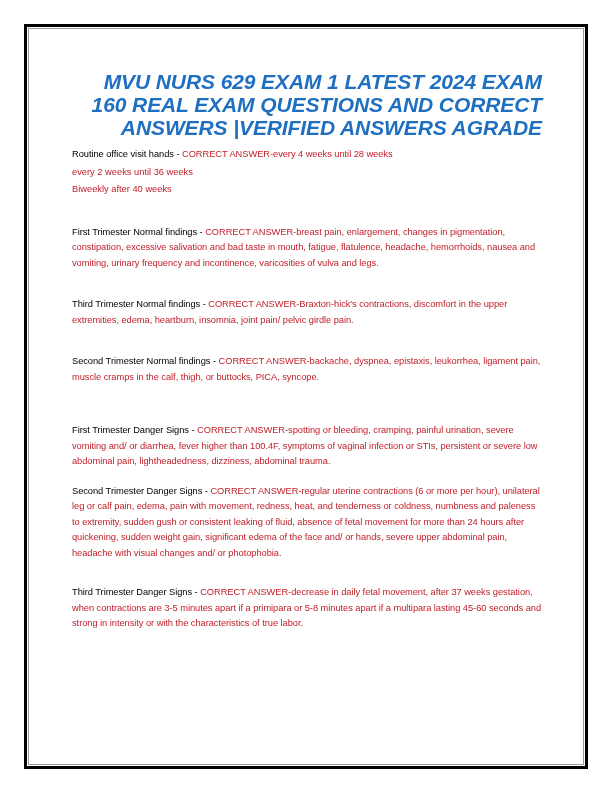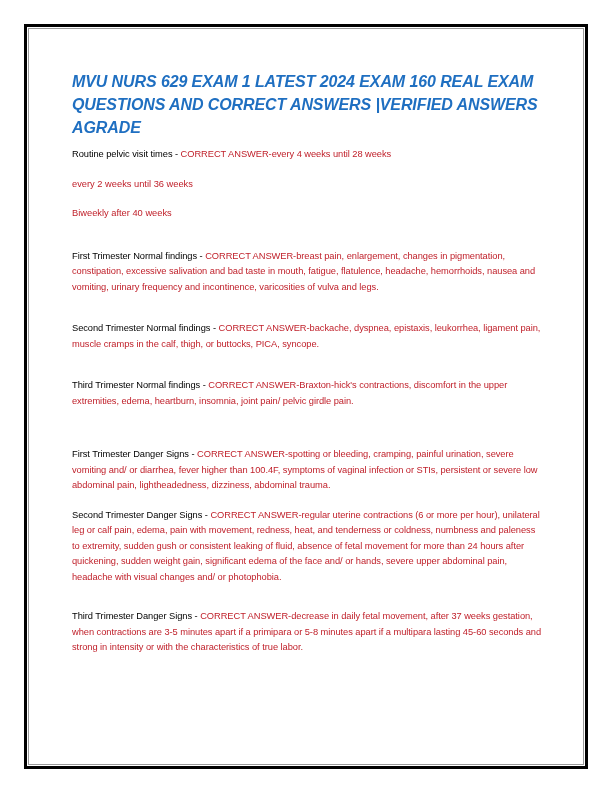--- a/index.html
+++ b/index.html
@@ -34,75 +34,76 @@
     .content {
       position: absolute;
       left: 72px;
       top: 70px;
       width: 470px;
     }
     .title {
       color: #1f6fc1;
       font-weight: bold;
       font-style: italic;
-      font-size: 16px;
+      font-size: 21px;
       line-height: 23px;
       margin: 0 0 8px 0;
       letter-spacing: -0.1px;
+      text-align: right;
     }
     .qa {
       font-size: 9.3px;
       line-height: 15.5px;
       margin: 0;
       letter-spacing: -0.05px;
     }
     .q { color: #000000; }
     .a { color: #c0212b; }
     .line-extra {
       font-size: 9.3px;
       line-height: 15.5px;
       color: #c0212b;
-      margin: 14px 0 0 0;
+      margin: 2px 0 0 0;
     }
     .first-qa { margin-top: 0; }
     .gap-block { margin-top: 24px; }
   </style>
 </head>
 <body>
 
 <div class="page-border">
   <div class="page-border-inner"></div>
 </div>
 
 <div class="content">
   <h1 class="title">MVU NURS 629 EXAM 1 LATEST 2024 EXAM 160 REAL EXAM QUESTIONS AND CORRECT ANSWERS |VERIFIED ANSWERS AGRADE</h1>
 
   <div>
     <p class="qa first-qa">
-      <span class="q">Routine pelvic visit times - </span><span class="a">CORRECT ANSWER-</span><span class="a">every 4 weeks until 28 weeks</span>
+      <span class="q">Routine office visit hands - </span><span class="a">CORRECT ANSWER-</span><span class="a">every 4 weeks until 28 weeks</span>
     </p>
     <p class="line-extra">every 2 weeks until 36 weeks</p>
     <p class="line-extra">Biweekly after 40 weeks</p>
   </div>
 
   <div class="gap-block" style="margin-top:27px">
     <p class="qa">
       <span class="q">First Trimester Normal findings - </span><span class="a">CORRECT ANSWER-</span><span class="a">breast pain, enlargement, changes in pigmentation, constipation, excessive salivation and bad taste in mouth, fatigue, flatulence, headache, hemorrhoids, nausea and vomiting, urinary frequency and incontinence, varicosities of vulva and legs.</span>
     </p>
   </div>
 
   <div class="gap-block" style="margin-top:26px">
     <p class="qa">
-      <span class="q">Second Trimester Normal findings - </span><span class="a">CORRECT ANSWER-</span><span class="a">backache, dyspnea, epistaxis, leukorrhea, ligament pain, muscle cramps in the calf, thigh, or buttocks, PICA, syncope.</span>
+      <span class="q">Third Trimester Normal findings - </span><span class="a">CORRECT ANSWER-</span><span class="a">Braxton-hick's contractions, discomfort in the upper extremities, edema, heartburn, insomnia, joint pain/ pelvic girdle pain.</span>
     </p>
   </div>
 
   <div class="gap-block" style="margin-top:26px">
     <p class="qa">
-      <span class="q">Third Trimester Normal findings - </span><span class="a">CORRECT ANSWER-</span><span class="a">Braxton-hick's contractions, discomfort in the upper extremities, edema, heartburn, insomnia, joint pain/ pelvic girdle pain.</span>
+      <span class="q">Second Trimester Normal findings - </span><span class="a">CORRECT ANSWER-</span><span class="a">backache, dyspnea, epistaxis, leukorrhea, ligament pain, muscle cramps in the calf, thigh, or buttocks, PICA, syncope.</span>
     </p>
   </div>
 
   <div class="gap-block" style="margin-top:38px">
     <p class="qa">
       <span class="q">First Trimester Danger Signs - </span><span class="a">CORRECT ANSWER-</span><span class="a">spotting or bleeding, cramping, painful urination, severe vomiting and/ or diarrhea, fever higher than 100.4F, symptoms of vaginal infection or STIs, persistent or severe low abdominal pain, lightheadedness, dizziness, abdominal trauma.</span>
     </p>
   </div>
 
   <div class="gap-block" style="margin-top:14px">

